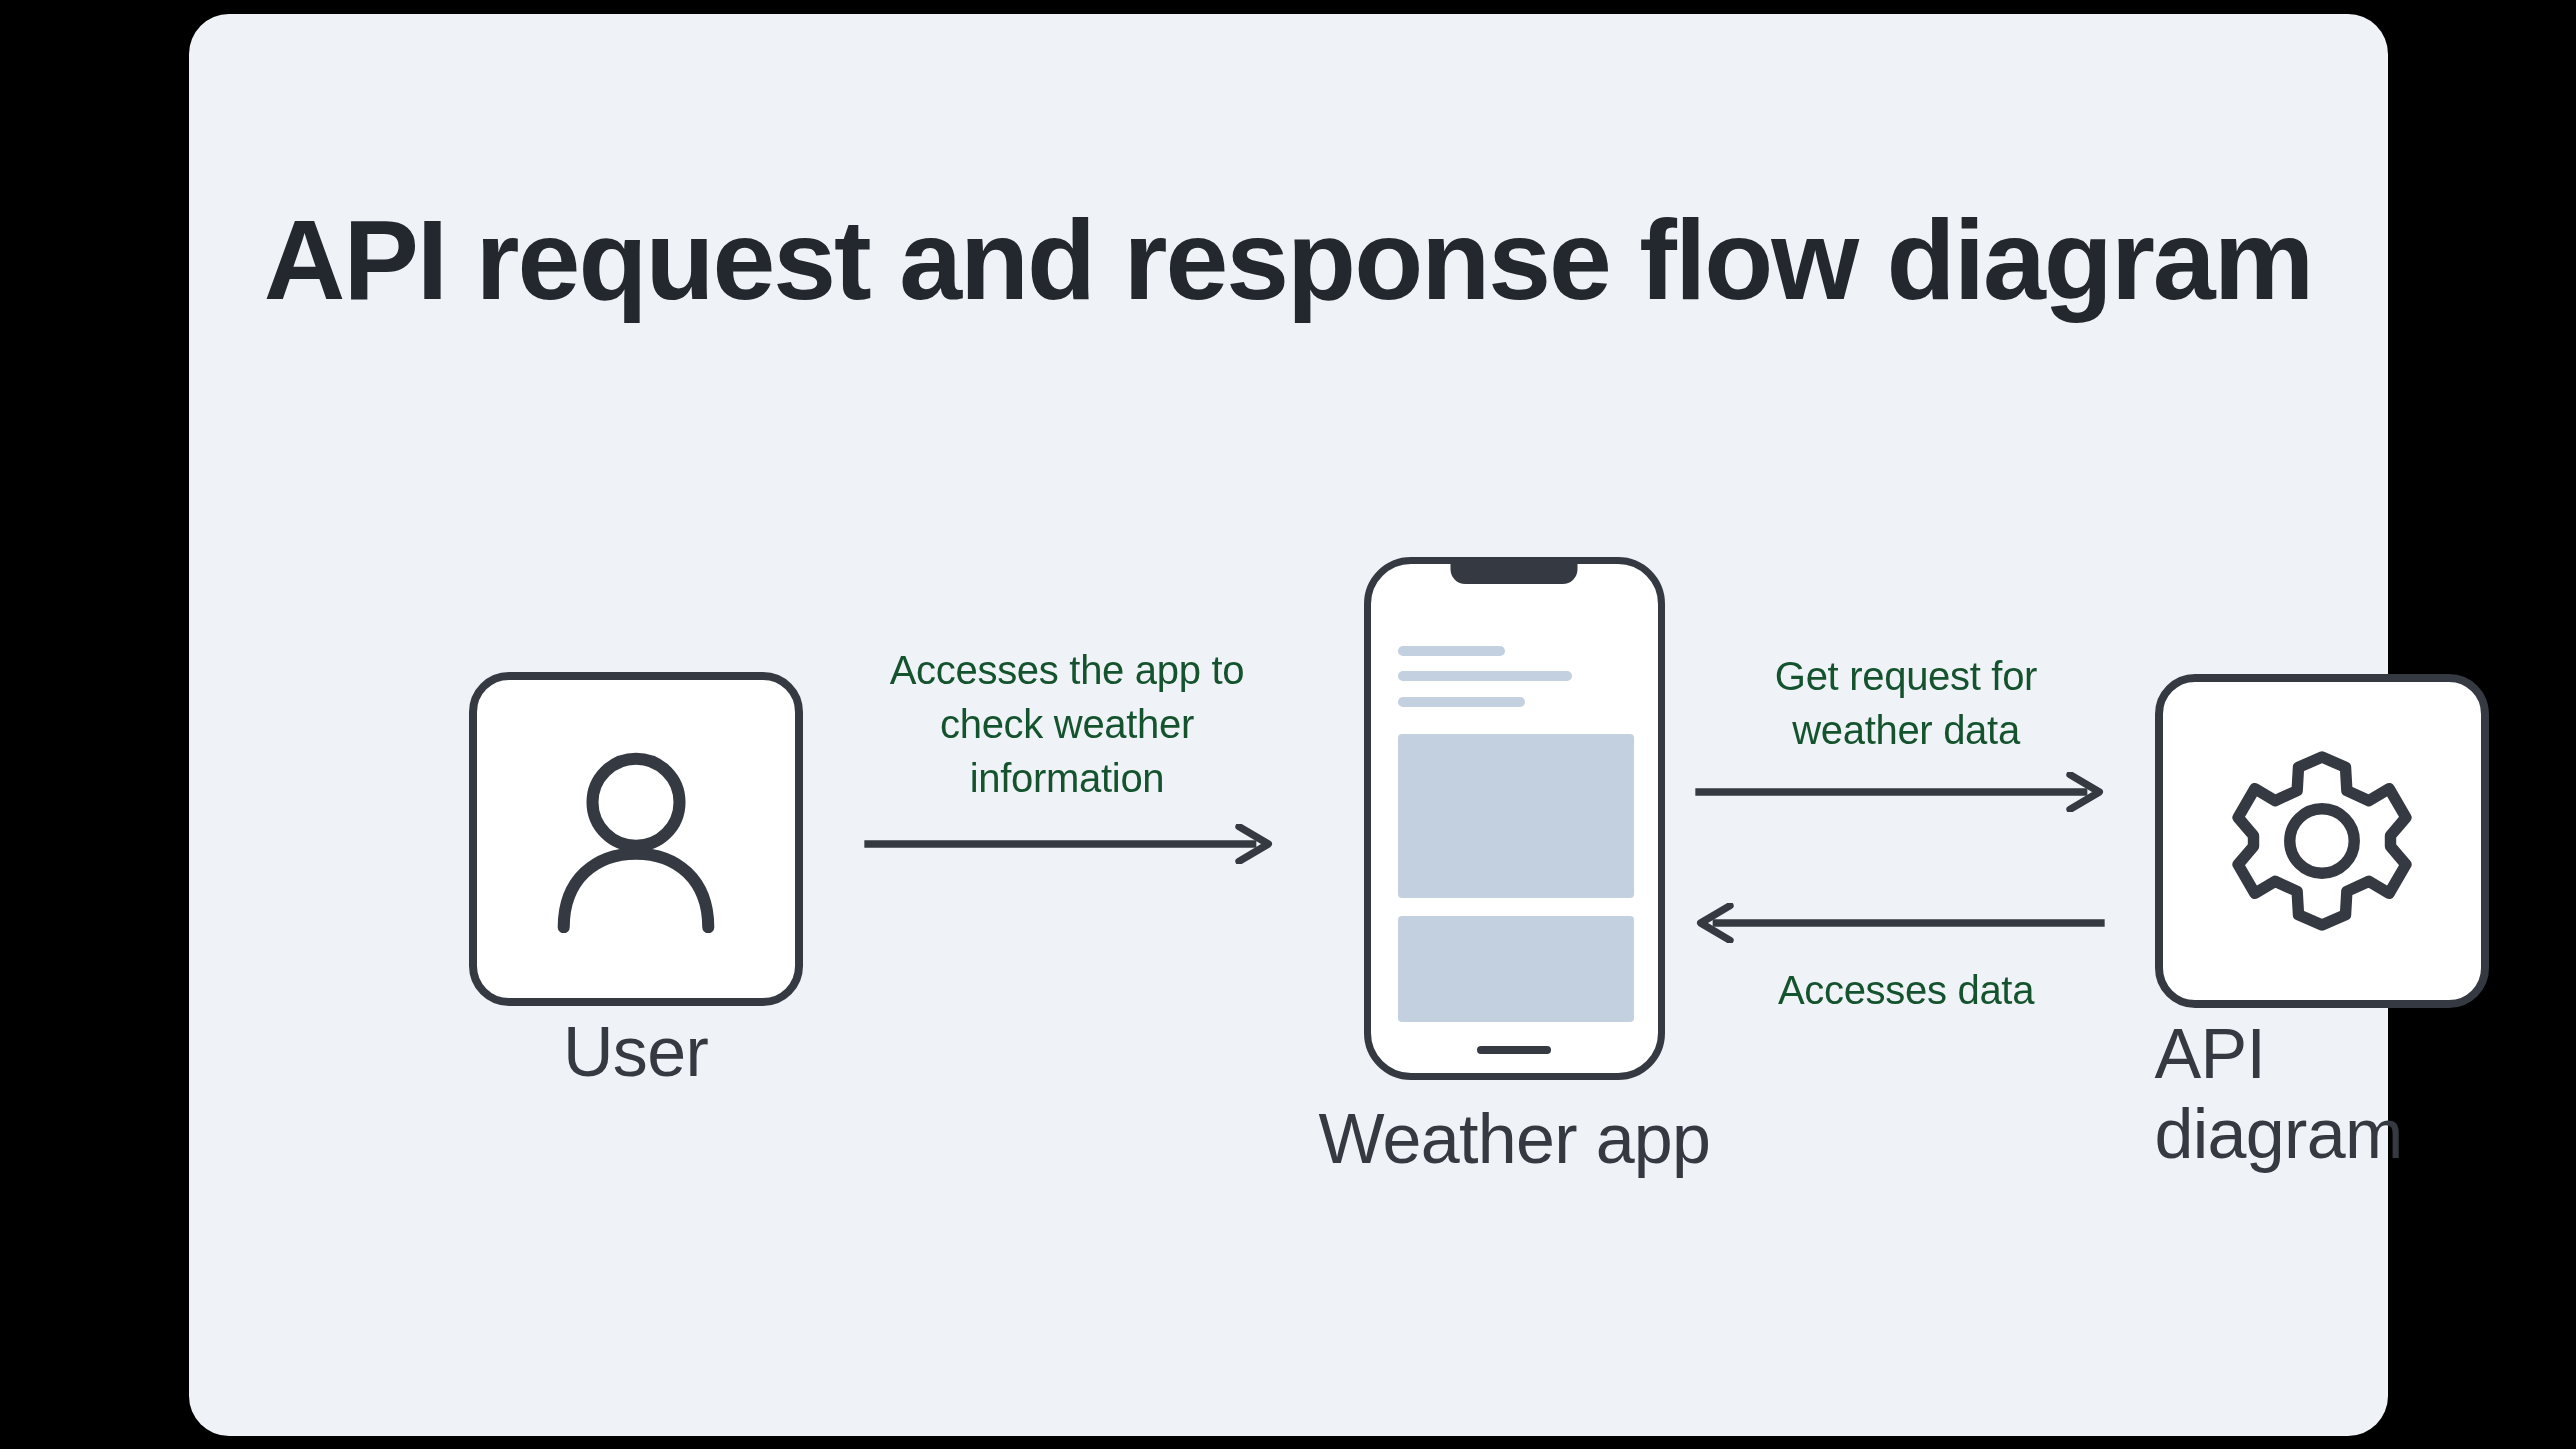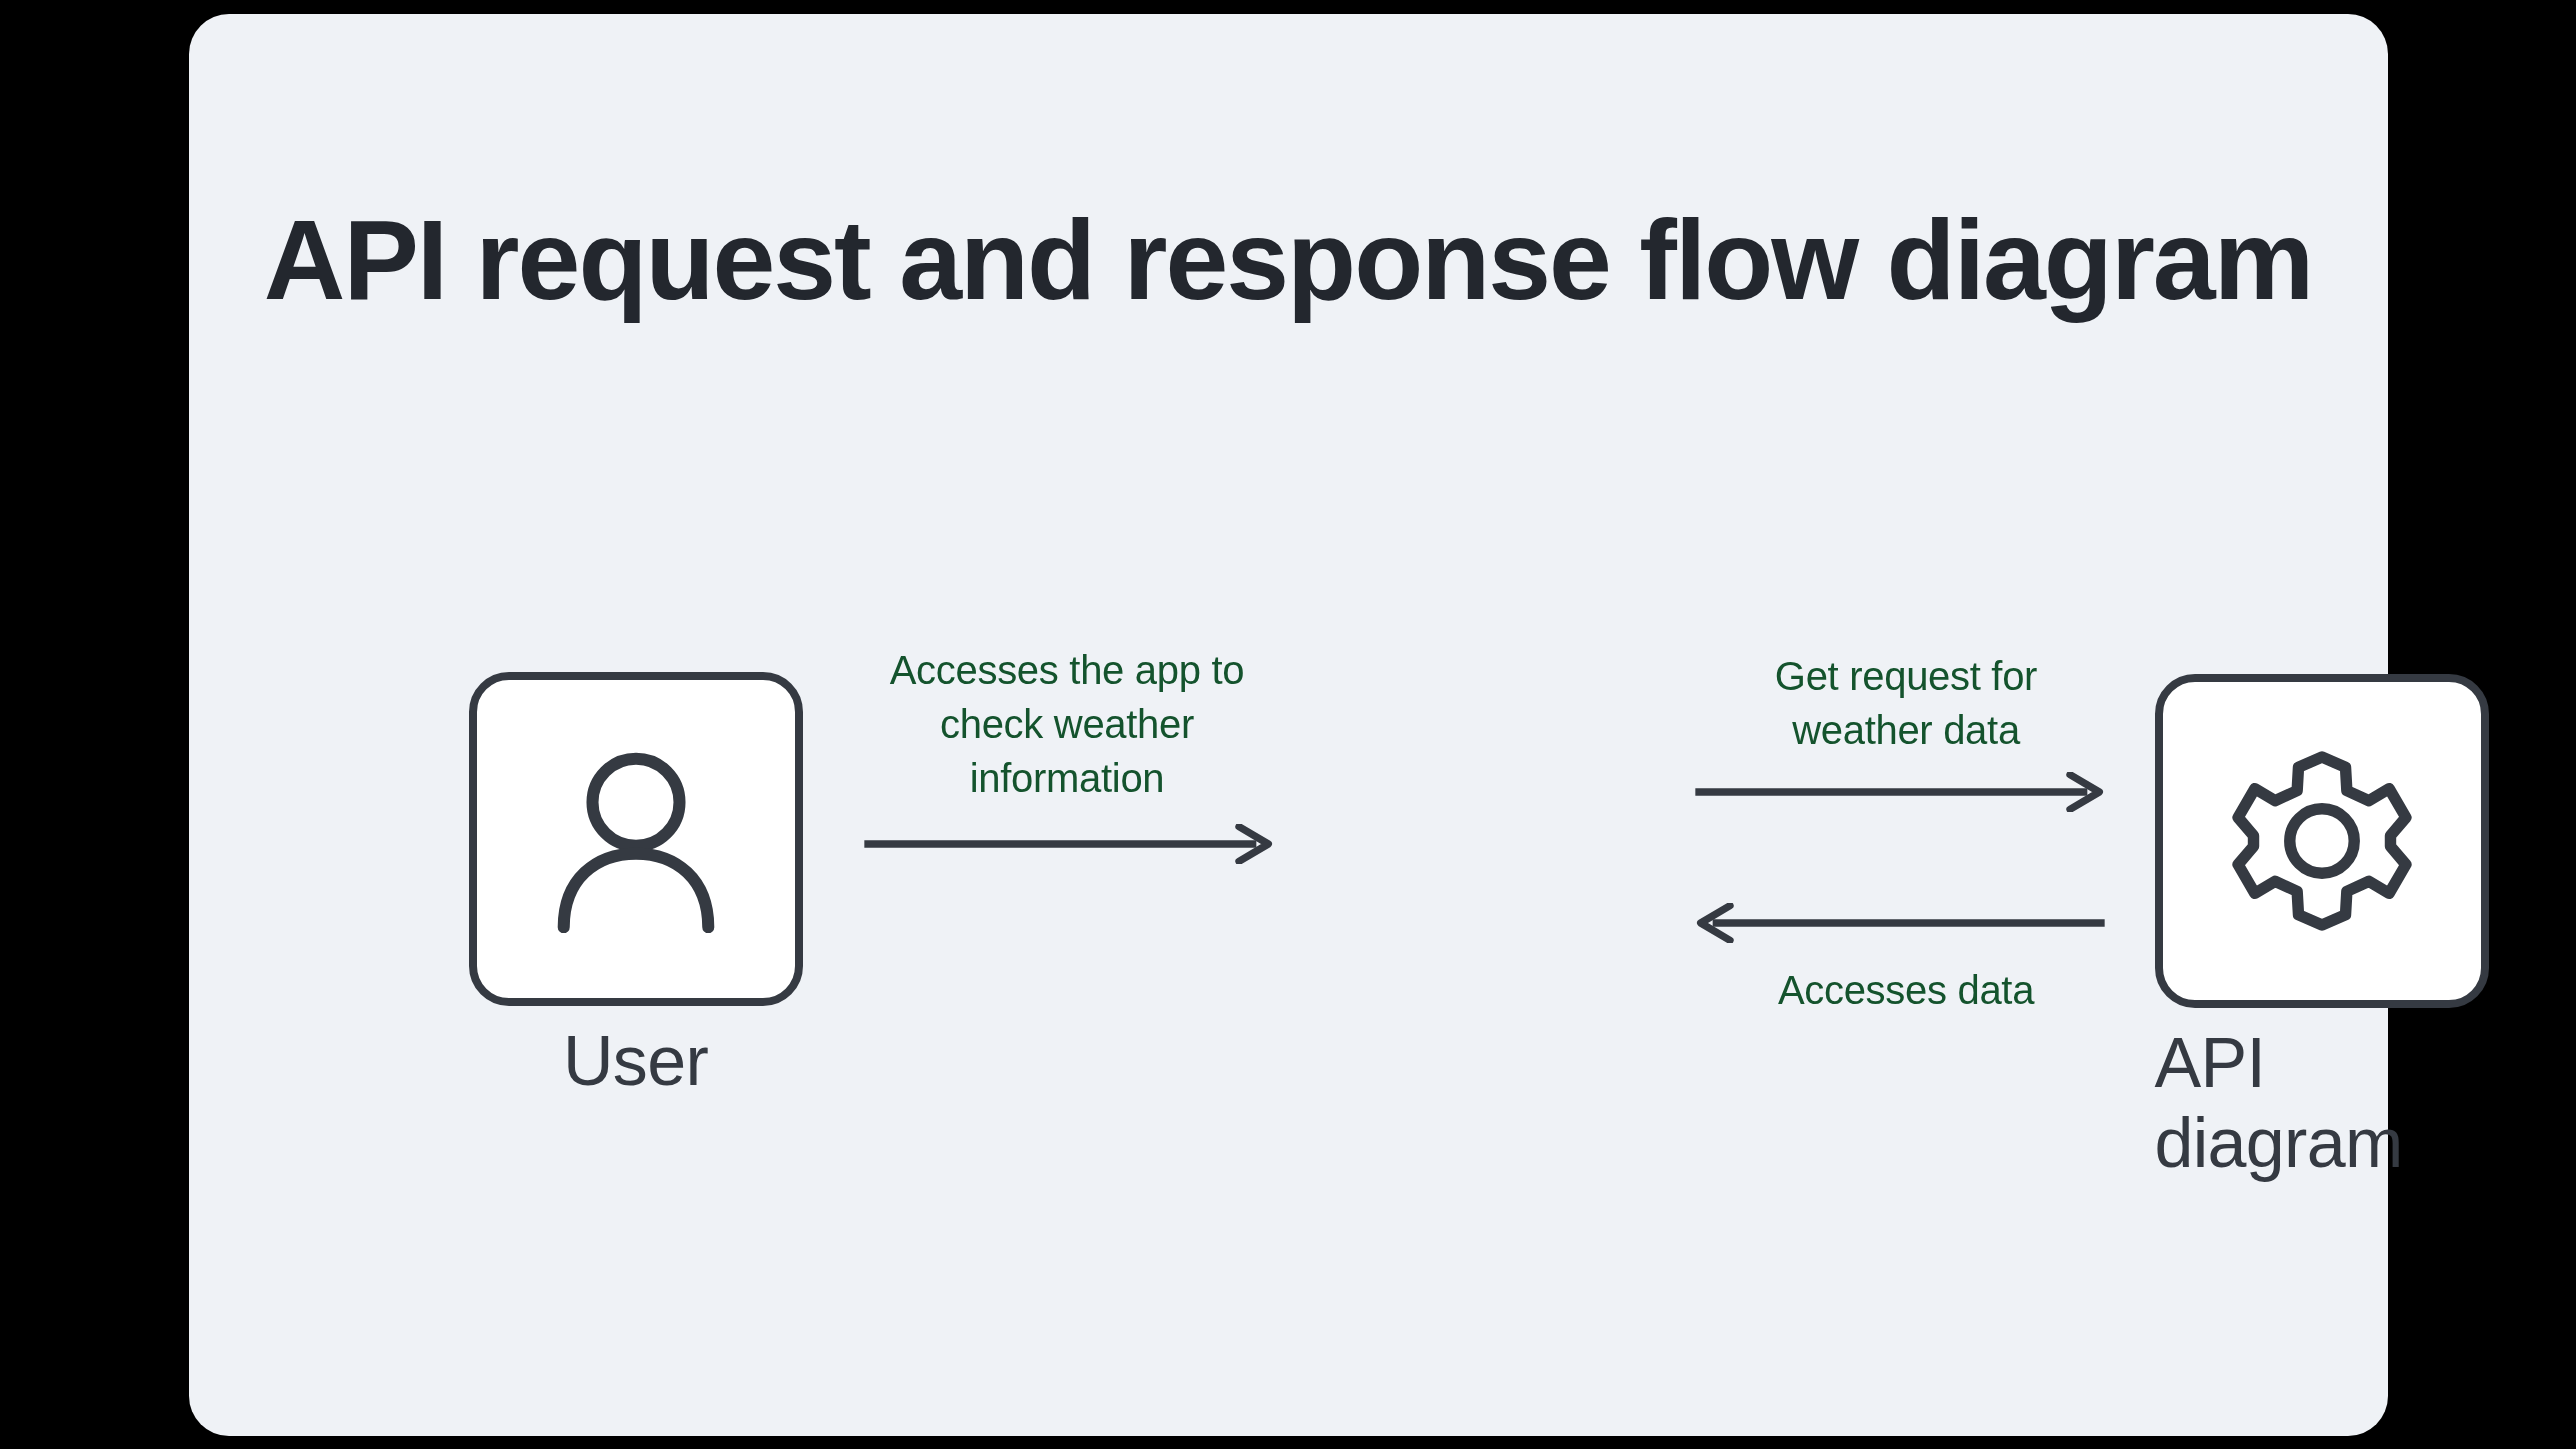--- a/index.html
+++ b/index.html
@@ -54,21 +54,21 @@
       border: 8px solid #353a42;
       border-radius: 40px;
       display: flex;
       align-items: center;
       justify-content: center;
     }
     .node-label {
       font-size: 70px;
       font-weight: 500;
       color: #353a42;
-      margin-top: 15px;
+      margin-top: 6px;
       letter-spacing: -0.7px;
     }
     .user-node {
       left: 280px;
       top: 115px;
     }
     .app-node {
       left: 1130px;
       top: 0;
     }
@@ -159,20 +159,32 @@
     <div class="node user-node">
       <div class="box">
         <svg width="174" height="188" viewBox="0 0 260 280">
           <circle cx="130" cy="85" r="65" fill="none" stroke="#353a42" stroke-width="18"></circle>
           <path d="M 22 272 C 22 200, 70 162, 130 162 C 190 162, 238 200, 238 272" fill="none" stroke="#353a42" stroke-width="18" stroke-linecap="round"></path>
         </svg>
       </div>
       <div class="node-label">User</div>
     </div>
 
+    <div class="node app-node">
+      <div class="phone">
+        <div class="notch"></div>
+        <div class="phone-line line1"></div>
+        <div class="phone-line line2"></div>
+        <div class="phone-line line3"></div>
+        <div class="phone-block block1"></div>
+        <div class="phone-block block2"></div>
+        <div class="home-indicator"></div>
+      </div>
+      <div class="app-label">Weather app</div>
+    </div>
 
     <div class="node server-node">
       <div class="box">
         <svg width="188" height="188" viewBox="0 0 280 280">
           <path d="M 140 15 L 175 30 L 177 65 L 210 80 L 240 62 L 265 105 L 242 132 L 242 148 L 265 175 L 240 218 L 210 200 L 177 215 L 175 250 L 140 265 L 105 250 L 103 215 L 70 200 L 40 218 L 15 175 L 38 148 L 38 132 L 15 105 L 40 62 L 70 80 L 103 65 L 105 30 Z" fill="none" stroke="#353a42" stroke-width="17" stroke-linejoin="round"></path>
           <circle cx="140" cy="140" r="48" fill="none" stroke="#353a42" stroke-width="17"></circle>
         </svg>
       </div>
       <div class="node-label">API diagram</div>
     </div>

